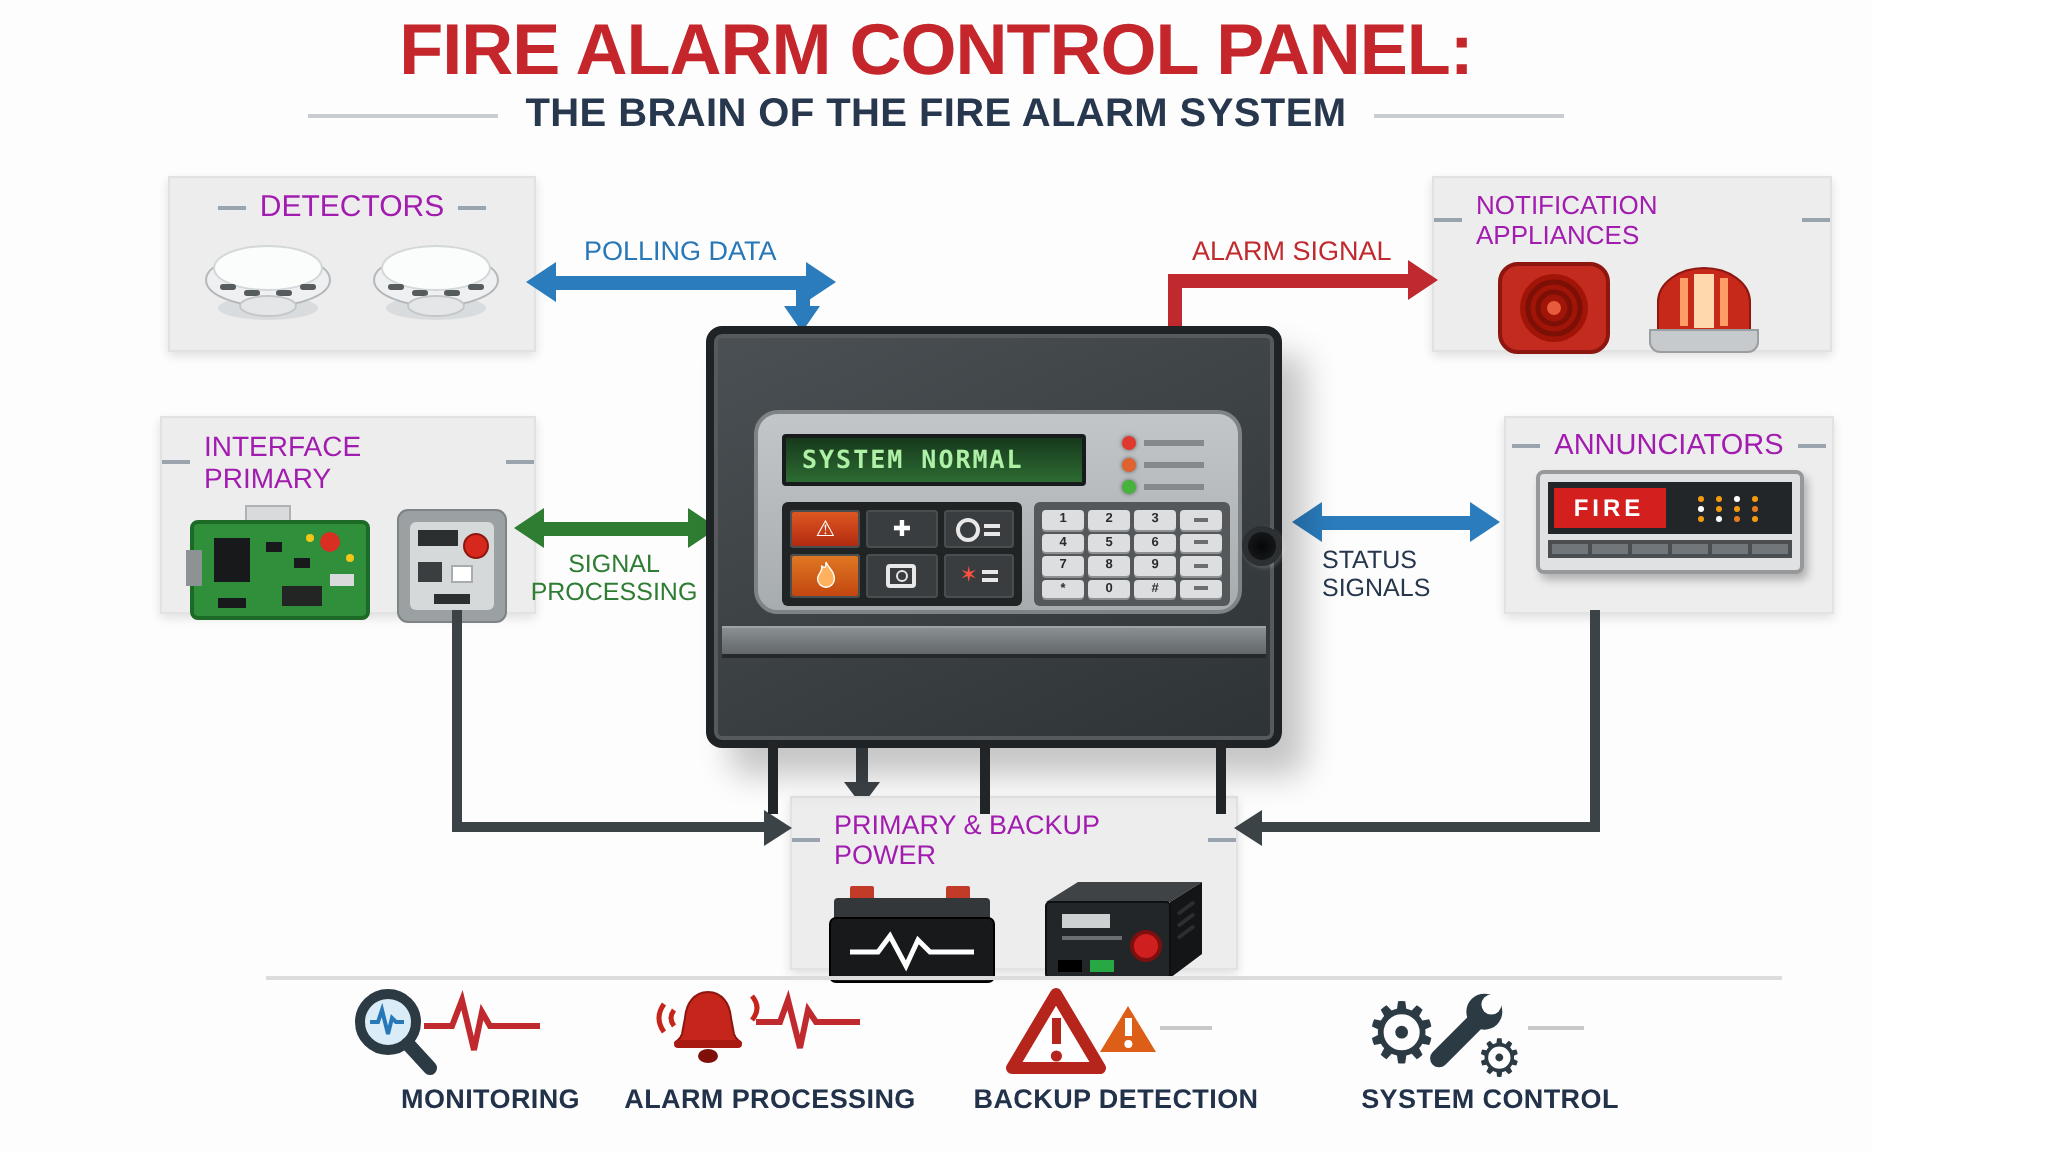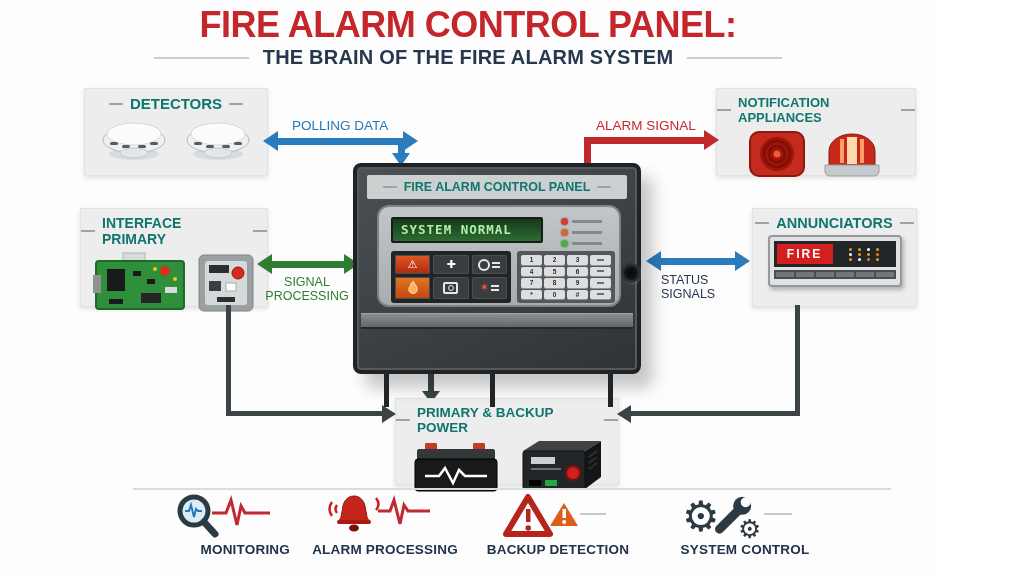--- a/index.html
+++ b/index.html
@@ -7,21 +7,21 @@
          font-family:"Liberation Sans",sans-serif;}
   
   .main-title{position:absolute;top:4px;left:0;width:100%;text-align:center;
     font-size:36px;font-weight:800;letter-spacing:-.5px;color:#c4262b;}
   .sub-row{position:absolute;top:46px;left:0;width:100%;display:flex;justify-content:center;align-items:center;gap:14px;}
   .sub-row .rule{width:95px;height:2px;background:#c9ccd0;}
   .sub-text{font-size:20px;font-weight:800;color:#26374e;letter-spacing:.2px;}
   
   .gbox{position:absolute;background:#ededee;box-shadow:0 2px 5px rgba(0,0,0,.12);border:1px solid #e2e2e3;}
   .dash-title{display:flex;align-items:center;justify-content:center;gap:7px;margin-top:6px;
-    font-weight:700;color:#0f766e;}
+    font-weight:400;color:#a21caf;}
   .dash-title::before,.dash-title::after{content:"";height:2px;background:#9aa4ae;flex:0 0 14px;}
   .icon-row{display:flex;justify-content:center;align-items:flex-end;gap:10px;margin-top:4px;}
   
   .shaft{position:absolute;}
   .ah{position:absolute;width:0;height:0;border-style:solid;border-color:transparent;}
   .blue{background:#2b7cbd;} .red{background:#c02a2e;} .green{background:#2e7d33;} .dark{background:#3c4347;}
   .ah-r-blue{border-width:10px 0 10px 15px;border-left-color:#2b7cbd;}
   .ah-l-blue{border-width:10px 15px 10px 0;border-right-color:#2b7cbd;}
   .ah-d-blue{border-width:13px 9px 0 9px;border-top-color:#2b7cbd;}
   .ah-r-red{border-width:10px 0 10px 15px;border-left-color:#c02a2e;}
@@ -264,23 +264,20 @@
 
   <div class="shaft blue" style="left:661px;top:258px;width:74px;height:7px;"></div>
   <div class="ah ah-l-blue" style="left:646px;top:251px;"></div>
   <div class="ah ah-r-blue" style="left:735px;top:251px;"></div>
   <div class="arrow-label lbl-navy two-line" style="left:661px;top:273px;width:100px;">
     <div>STATUS</div>
     <div>SIGNALS</div>
   </div>
 
   <div class="panel">
-    <div class="panel-header">
-      <div class="dash-title">FIRE ALARM CONTROL PANEL</div>
-    </div>
     <div class="bezel">
       <div class="lcd">SYSTEM NORMAL</div>
       <div class="led-col">
         <div class="led-row">
             <i class="led" style="background:#e03a2e"></i>
             <i class="led-bar"></i>
           </div>
         <div class="led-row">
             <i class="led" style="background:#e0622e"></i>
             <i class="led-bar"></i>

